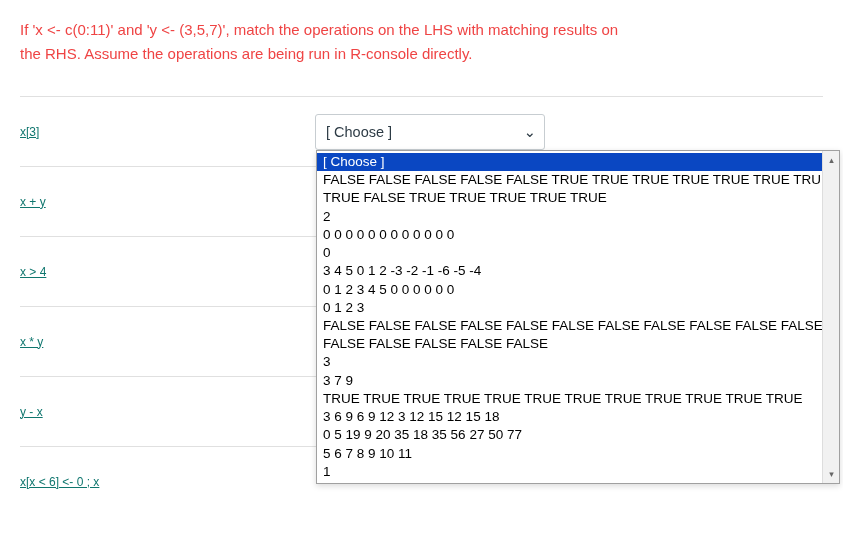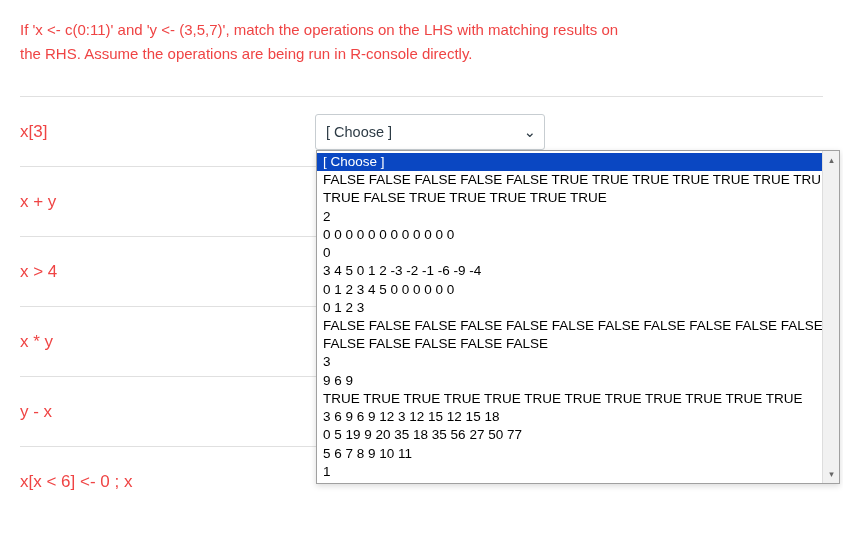--- a/index.html
+++ b/index.html
@@ -28,22 +28,23 @@
     .match-row {
       display: flex;
       align-items: center;
       border-top: 1px solid #e0e0e0;
       min-height: 70px;
       padding: 10px 0;
     }
     .lhs {
       width: 295px;
       padding-right: 20px;
-      color: #ef4444;
-      font-size: 17px;
+      color: #0f766e;
+      font-size: 12px;
+      text-decoration: underline;
     }
     .rhs {
       flex: 1;
     }
     .select-box {
       width: 230px;
       height: 36px;
       border: 1px solid #c7cdd1;
       border-radius: 3px;
       padding: 6px 28px 6px 10px;
@@ -154,27 +155,27 @@
 
 <div class="dropdown-wrap">
   <div class="dropdown-inner">
     <div class="options-col">
       <div class="option selected">[ Choose ]</div>
       <div class="option">FALSE FALSE FALSE FALSE FALSE TRUE TRUE TRUE TRUE TRUE TRUE TRUE</div>
       <div class="option">TRUE FALSE TRUE TRUE TRUE TRUE TRUE</div>
       <div class="option">2</div>
       <div class="option">0 0 0 0 0 0 0 0 0 0 0 0</div>
       <div class="option">0</div>
-      <div class="option">3 4 5 0 1 2 -3 -2 -1 -6 -9 -4</div>
+      <div class="option">3 4 5 0 1 2 -3 -2 -1 -6 -5 -4</div>
       <div class="option">0 1 2 3 4 5 0 0 0 0 0 0</div>
       <div class="option">0 1 2 3</div>
       <div class="option">FALSE FALSE FALSE FALSE FALSE FALSE FALSE FALSE FALSE FALSE FALSE FALSE</div>
       <div class="option">FALSE FALSE FALSE FALSE FALSE</div>
       <div class="option">3</div>
-      <div class="option">9 6 9</div>
+      <div class="option">3 7 9</div>
       <div class="option">TRUE TRUE TRUE TRUE TRUE TRUE TRUE TRUE TRUE TRUE TRUE TRUE</div>
       <div class="option">3 6 9 6 9 12 3 12 15 12 15 18</div>
       <div class="option">0 5 19 9 20 35 18 35 56 27 50 77</div>
       <div class="option">5 6 7 8 9 10 11</div>
       <div class="option">1</div>
     </div>
     <div class="scroll-col">
       <div class="scroll-arrow top">▴</div>
       <div class="scroll-arrow bottom">▾</div>
     </div>

